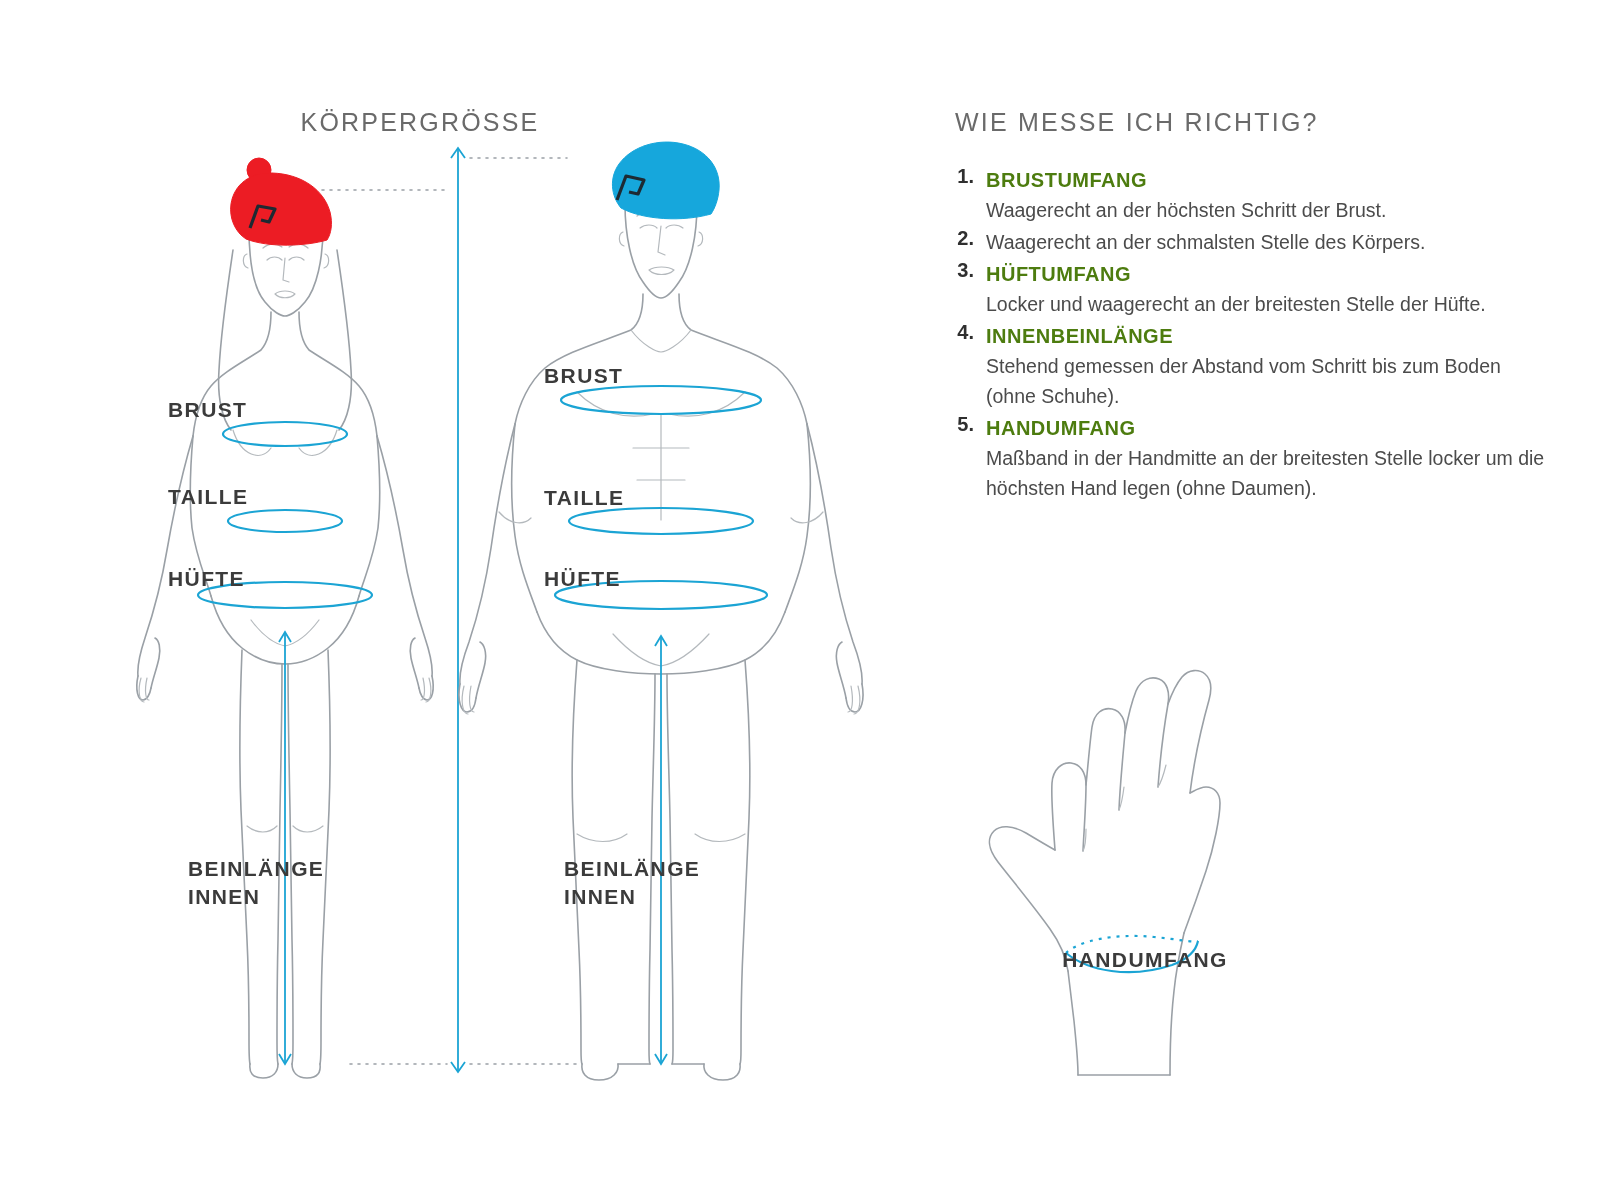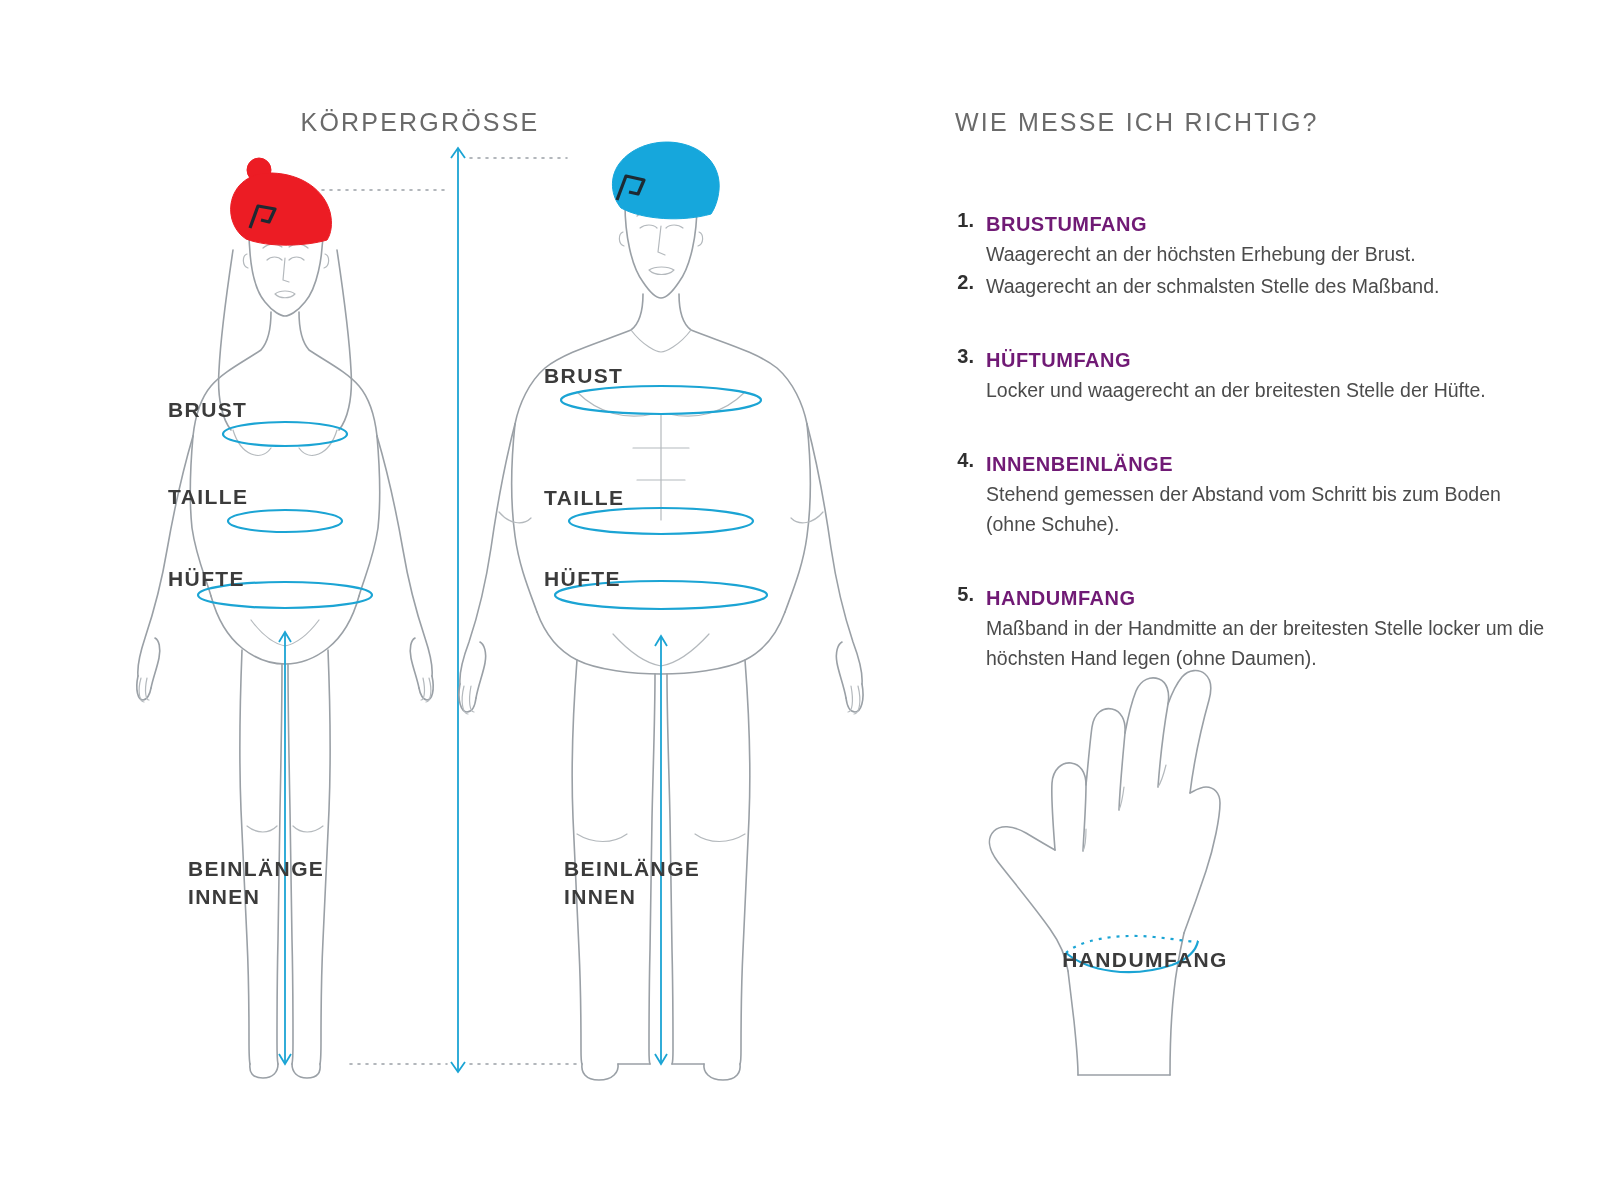--- a/index.html
+++ b/index.html
@@ -89,23 +89,22 @@
     text-align: right;
     font-size: 20px;
     font-weight: bold;
     color: #2f2f2f;
   }
   .item-title {
     display: block;
     font-size: 20px;
     font-weight: bold;
     letter-spacing: 0.5px;
-    color: #701a75;
+    color: #4d7c0f;
     line-height: 30px;
-    margin-top: 44px;
   }
   .item-desc {
     display: block;
     font-size: 19.5px;
     color: #4b4b4b;
     line-height: 30px;
     font-weight: 400;
   }
 
   #hand-label {
@@ -322,25 +321,25 @@
 </div>
 
 <div id="right-panel">
 
   <div id="how-title">WIE MESSE ICH RICHTIG?</div>
 
   <ul id="measure-list">
     <li>
       <span class="item-num">1.</span>
       <span class="item-title">BRUSTUMFANG</span>
-      <span class="item-desc">Waagerecht an der höchsten Erhebung der Brust.</span>
+      <span class="item-desc">Waagerecht an der höchsten Schritt der Brust.</span>
     </li>
     <li>
       <span class="item-num">2.</span>
-      <span class="item-desc">Waagerecht an der schmalsten Stelle des Maßband.</span>
+      <span class="item-desc">Waagerecht an der schmalsten Stelle des Körpers.</span>
     </li>
     <li>
       <span class="item-num">3.</span>
       <span class="item-title">HÜFTUMFANG</span>
       <span class="item-desc">Locker und waagerecht an der breitesten Stelle der Hüfte.</span>
     </li>
     <li>
       <span class="item-num">4.</span>
       <span class="item-title">INNENBEINLÄNGE</span>
       <span class="item-desc">Stehend gemessen der Abstand vom Schritt bis zum Boden (ohne Schuhe).</span>

